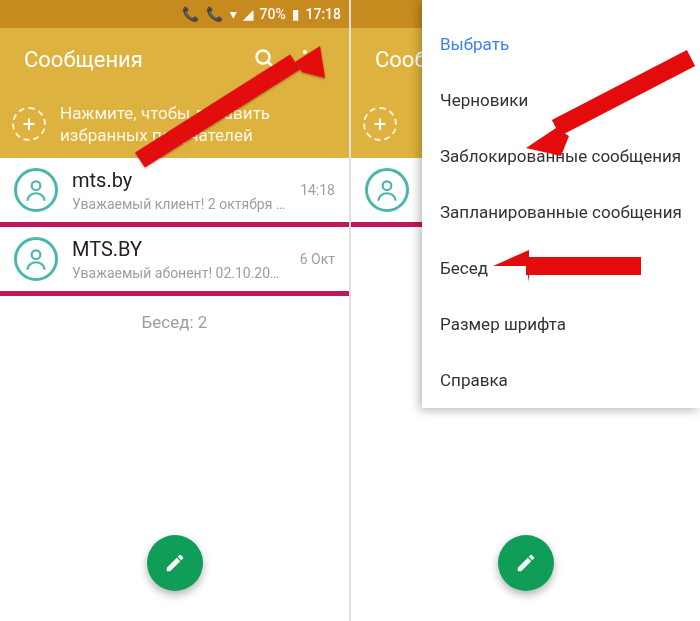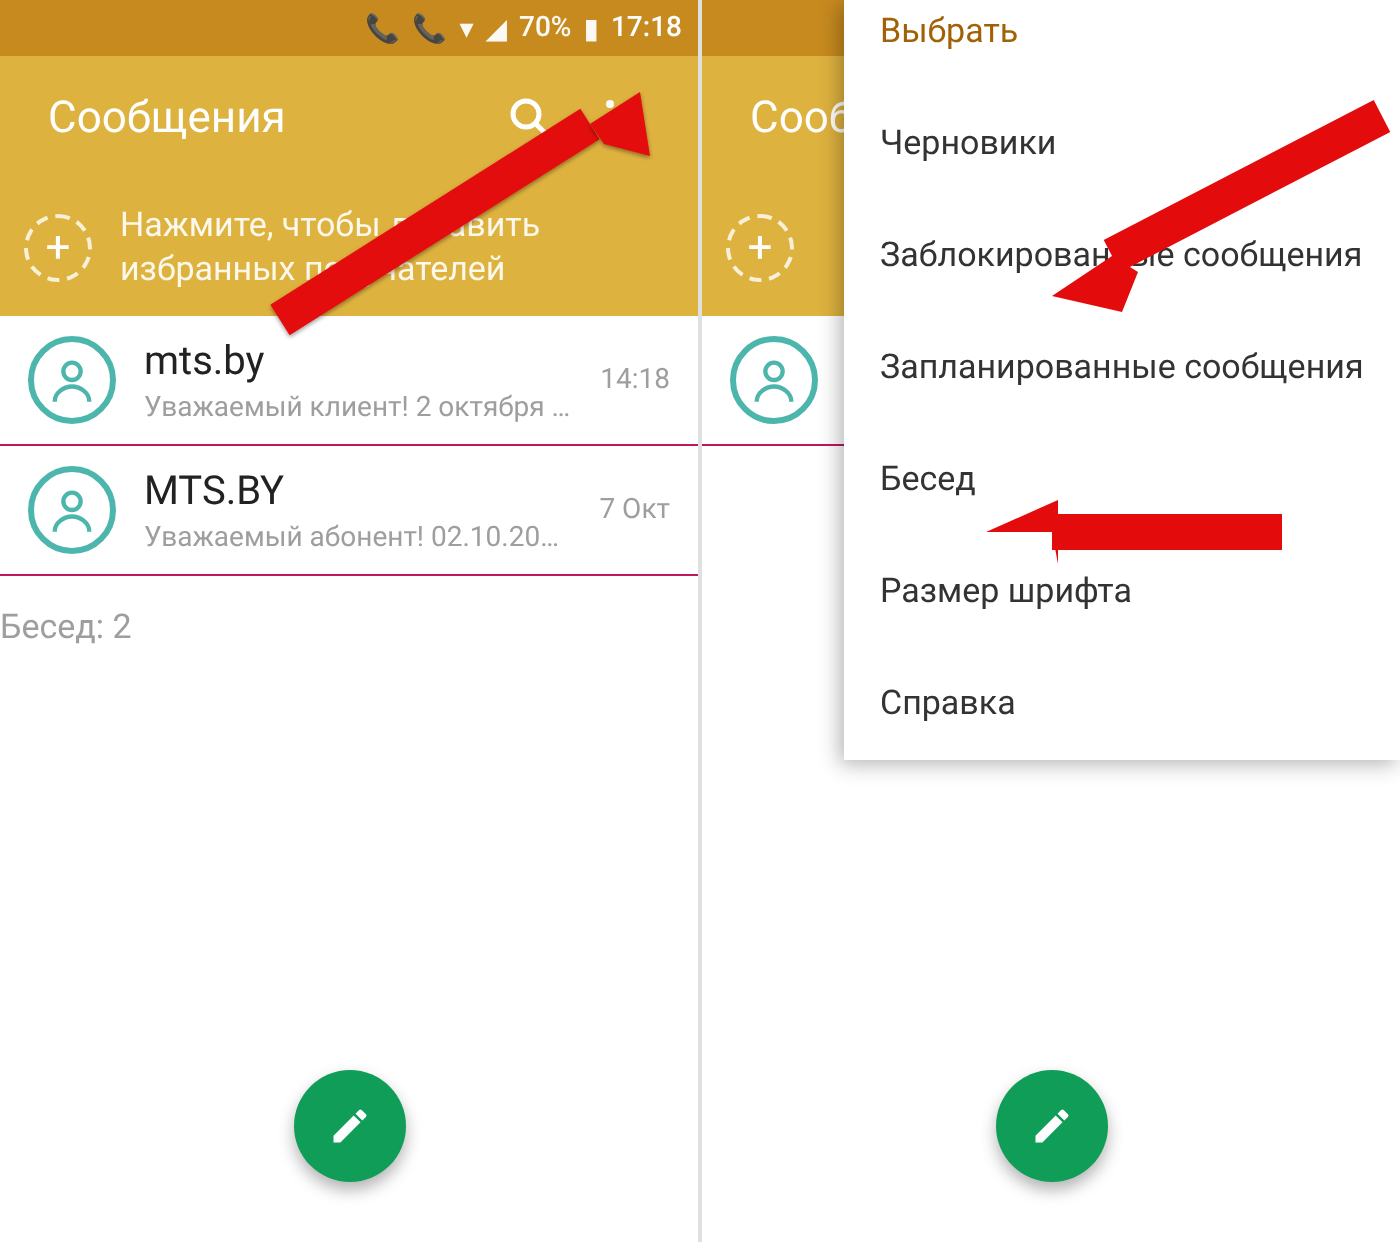--- a/index.html
+++ b/index.html
@@ -44,36 +44,36 @@
     display: flex; align-items: center; justify-content: center;
     font-size: 22px; color: #fff;
   }
   .fav-text { font-size: 17px; line-height: 1.3; color: rgba(255,255,255,0.9); }
 
   
   .msglist { background: #fff; }
   .msgrow {
     display: flex; align-items: center;
     padding: 10px 14px; gap: 14px;
-    border-bottom: 1px solid #be185d;
+    border-bottom: 5px solid #be185d;
   }
   .avatar {
     width: 44px; height: 44px; border-radius: 50%;
     border: 3px solid #4db6ac;
     background: #fff;
     display: flex; align-items: center; justify-content: center;
     flex-shrink: 0;
   }
   .avatar svg { width: 26px; height: 26px; }
   .msgmain { flex: 1; min-width: 0; }
   .msgmain .sender { font-size: 20px; color: #222; }
   .msgmain .preview { font-size: 14px; color: #9e9e9e; margin-top: 4px; white-space: nowrap; overflow: hidden; text-overflow: ellipsis; }
   .msgtime { font-size: 14px; color: #9e9e9e; }
 
-  .convcount { color: #9e9e9e; font-size: 17px; padding: 16px 0; }
+  .convcount { text-align: center; color: #9e9e9e; font-size: 17px; padding: 16px 0; }
 
   
   .fab {
     position: absolute; bottom: 30px; left: 50%; transform: translateX(-50%);
     width: 56px; height: 56px; border-radius: 50%;
     background: #0f9d58;
     display: flex; align-items: center; justify-content: center;
     box-shadow: 0 4px 8px rgba(0,0,0,0.3);
     cursor: pointer;
   }
@@ -85,21 +85,21 @@
     width: 278px;
     background: #fff;
     box-shadow: -2px 2px 10px rgba(0,0,0,0.3);
     z-index: 10;
   }
   .menu-item {
     padding: 18px 18px;
     font-size: 17px; color: #333;
     cursor: pointer;
   }
-  .menu-item.cut { padding-top: 6px; color: #a16207; }
+  .menu-item.cut { padding-top: 6px; color: #3b82f6; margin-top: 28px; }
 
   
   .arrow { position: absolute; z-index: 30; pointer-events: none; }
 
 </style>
 </head>
 <body>
 
 <div class="screens">
 
@@ -156,21 +156,21 @@
         <div class="avatar">
           <svg viewBox="0 0 24 24" fill="none" stroke="#4db6ac" stroke-width="2">
               <circle cx="12" cy="8" r="4"></circle>
               <path d="M4 22c0-4 4-7 8-7s8 3 8 7"></path>
             </svg>
         </div>
         <div class="msgmain">
           <div class="sender">MTS.BY</div>
           <div class="preview">Уважаемый абонент! 02.10.2017...</div>
         </div>
-        <div class="msgtime">7 Окт</div>
+        <div class="msgtime">6 Окт</div>
       </div>
     </div>
 
     <div class="convcount">Бесед: 2</div>
 
     <div class="fab">
       <svg width="22" height="22" viewBox="0 0 24 24">
           <path d="M3 17.25V21h3.75l11-11-3.75-3.75-11 11zM20.7 7.05a1 1 0 0 0 0-1.4l-2.35-2.35a1 1 0 0 0-1.4 0L15 5.25 18.75 9l1.95-1.95z"></path>
         </svg>
     </div>

